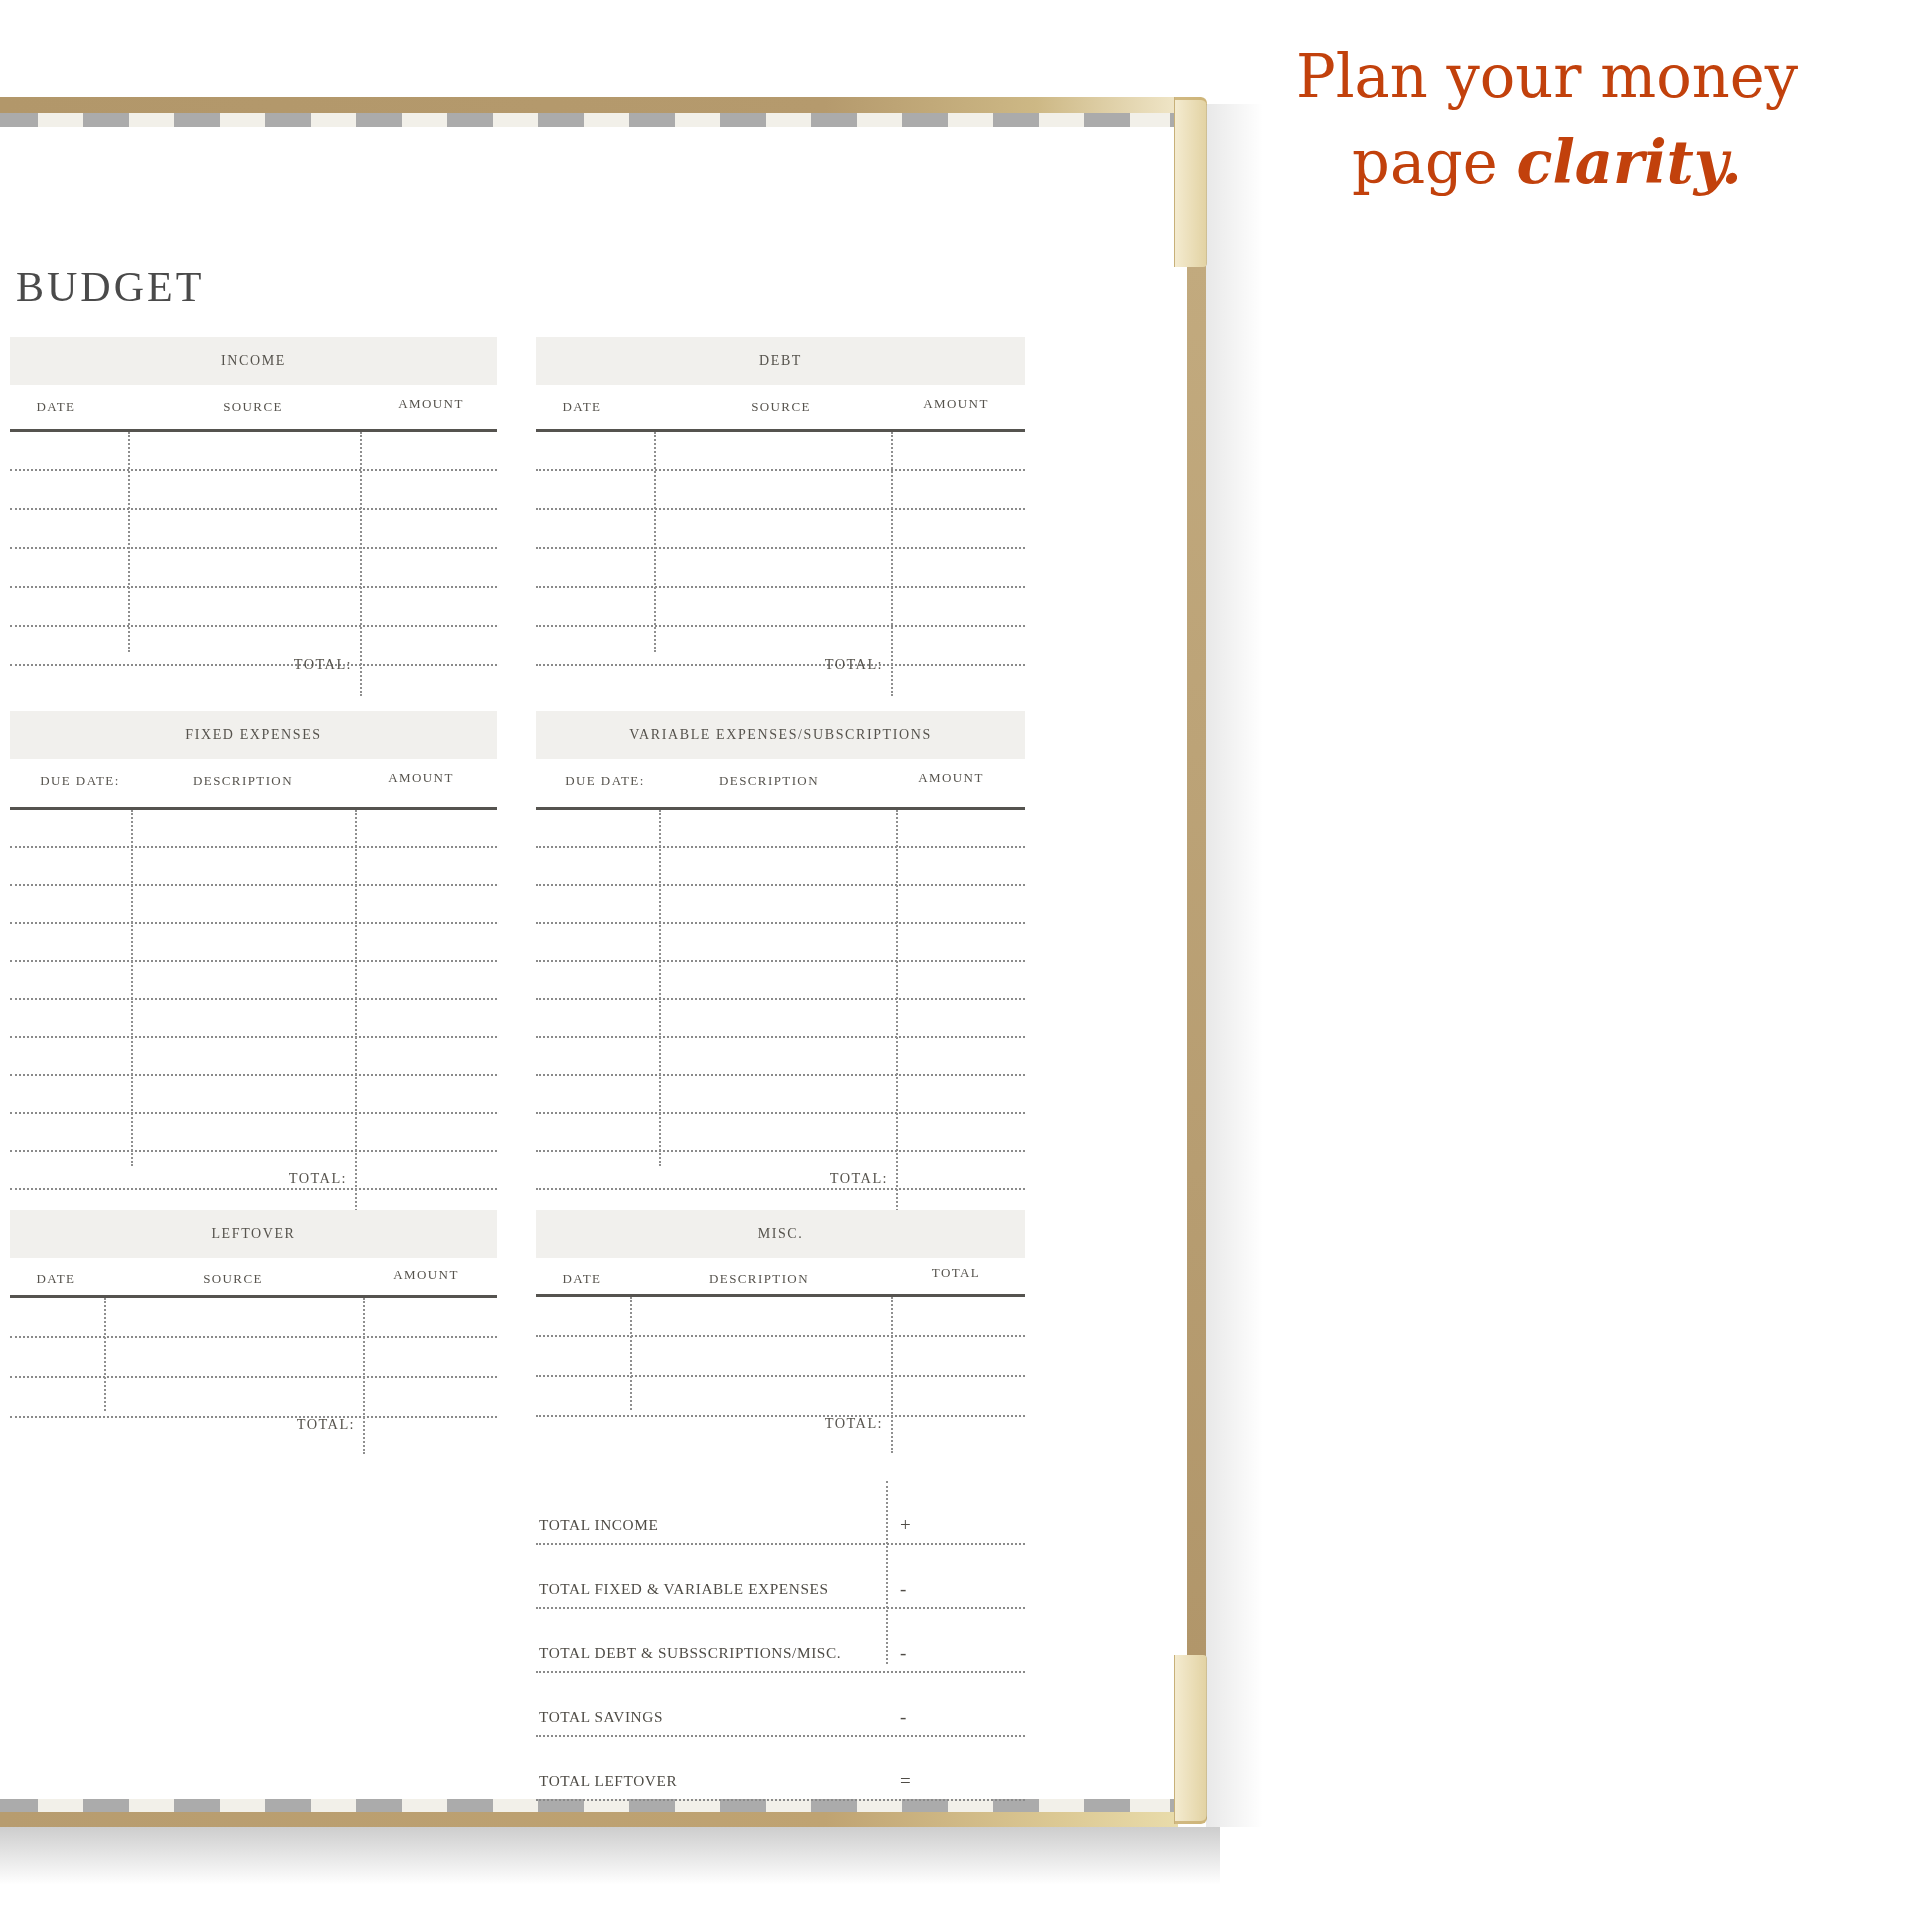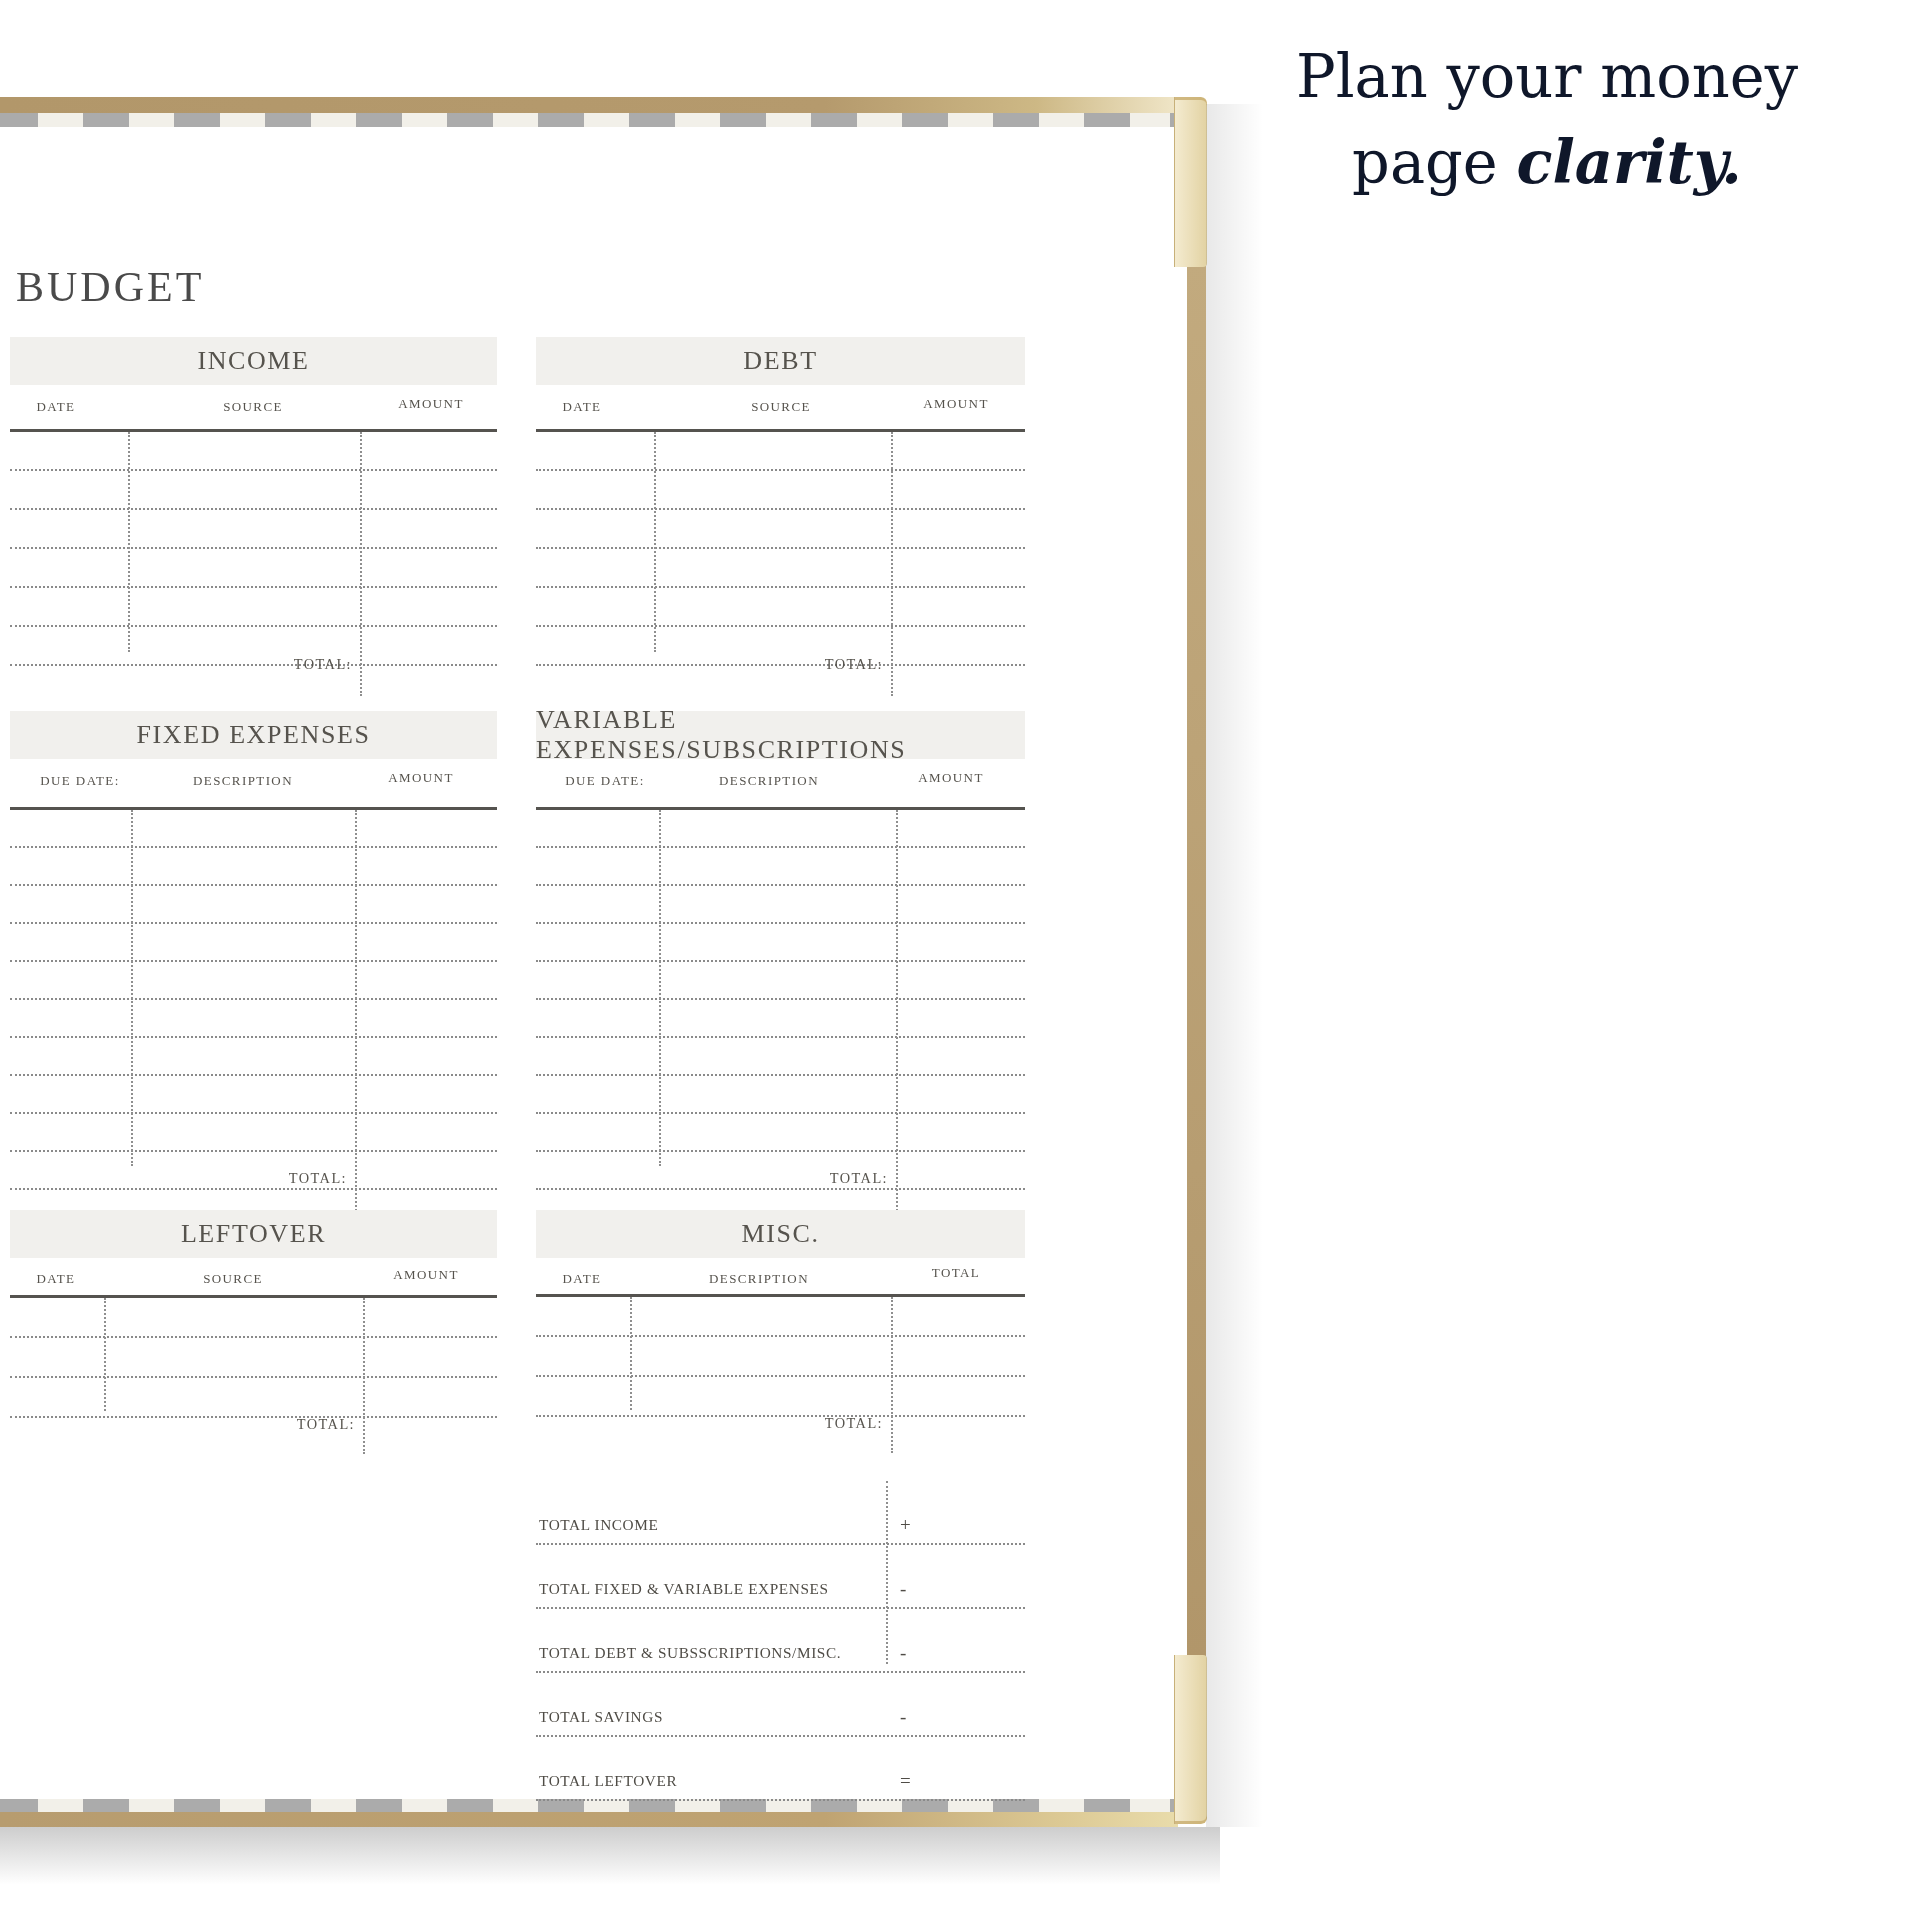--- a/index.html
+++ b/index.html
@@ -30,39 +30,39 @@
     background:linear-gradient(to bottom,rgba(90,90,90,.30),rgba(255,255,255,0) 75%);}
   .shadow-right{position:absolute;left:1206px;top:104px;width:57px;height:1723px;
     background:linear-gradient(to right,rgba(0,0,0,.09),rgba(255,255,255,0));}
 
   
   .page-title{position:absolute;left:16px;top:263px;font-size:42px;font-weight:normal;
     letter-spacing:3px;color:#4a4a4a;}
   .tbl{position:absolute;color:#56534d;}
   .bar{position:absolute;left:0;right:0;top:0;height:48px;background:#f1f0ed;
     display:flex;align-items:center;justify-content:center;
-    font-size:26px;letter-spacing:1.6px;}
+    font-size:14px;letter-spacing:1.6px;}
   .collabel{position:absolute;transform:translateX(-50%);font-size:13px;
     letter-spacing:1.4px;white-space:nowrap;}
   .rows{position:absolute;left:0;right:0;border-top:3px solid #55534f;}
   .row{border-bottom:2px dotted #8a8a8a;}
   .r37{height:37px;} .r36{height:36px;} .r38{height:38px;}
   .vsep{position:absolute;width:0;border-left:2px dotted #8f8f8f;top:0;}
   .totlabel{position:absolute;font-size:14.4px;letter-spacing:1.4px;}
 
   
   .summary{position:absolute;left:536px;top:1481px;width:489px;color:#4f4c46;}
   .srow{position:relative;height:37px;border-bottom:2px dotted #8a8a8a;
     display:flex;align-items:center;margin-top:25px;}
   .slabel{padding-left:3px;font-size:15.3px;letter-spacing:0.6px;}
   .sop{position:absolute;left:364px;font-size:19px;}
 
   
   .marketing{position:absolute;left:1226px;top:34px;width:642px;text-align:center;
-    color:#0f172a;font-family:"DejaVu Serif", serif;}
+    color:#c2410c;font-family:"DejaVu Serif", serif;}
   .mk-headline{font-size:59px;line-height:1.45;}
   .mk-headline em{font-style:italic;font-weight:bold;}
   .mk-body{margin-top:55px;font-size:55px;line-height:1.7;}
 </style>
 </head>
 <body>
 
 <div class="canvas">
 
   <div class="cover-top-strip"></div>

